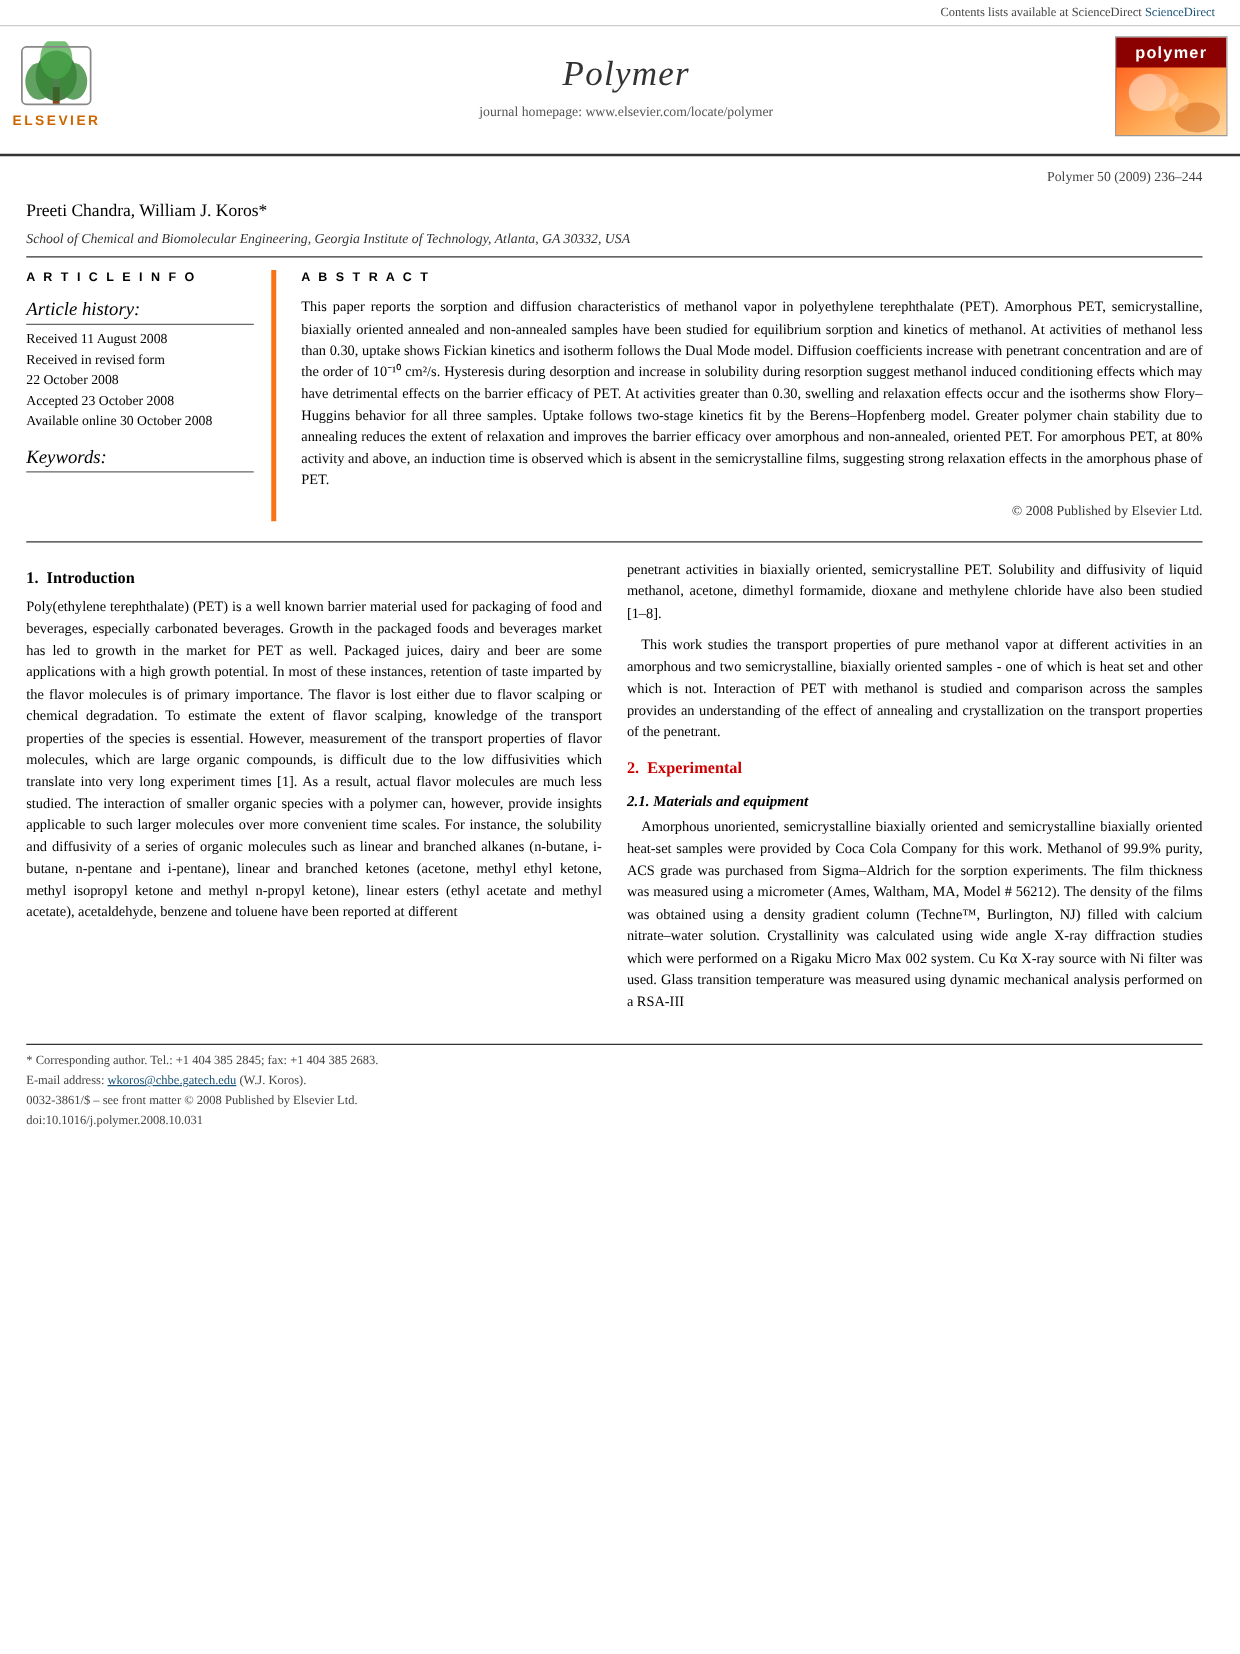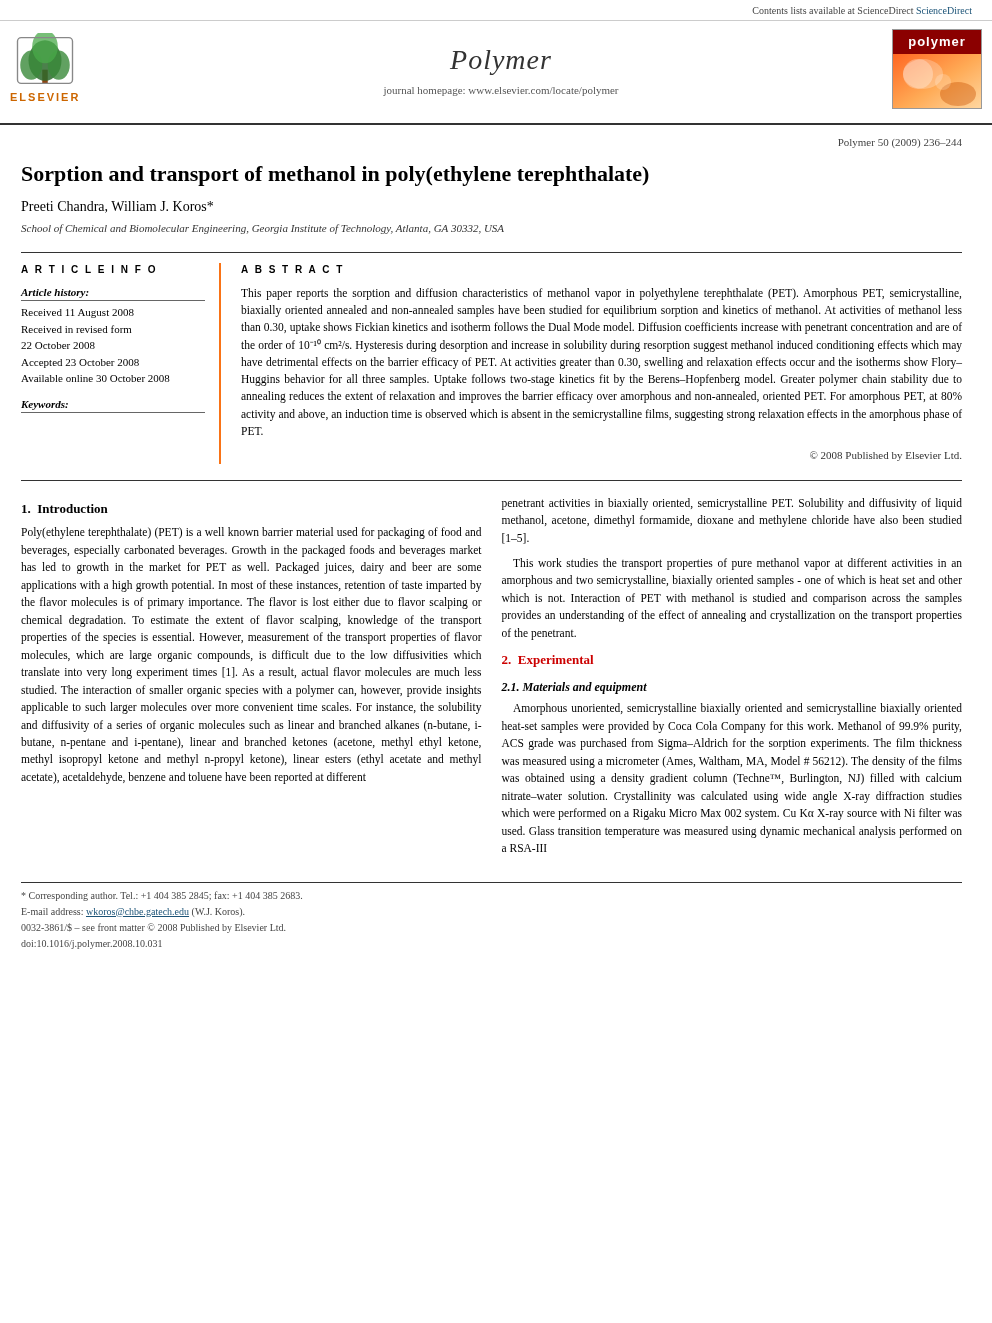--- a/index.html
+++ b/index.html
@@ -129,53 +129,53 @@
     }
     .article-authors {
       font-size: 14px;
       color: #000;
       margin-bottom: 4px;
     }
     .article-affiliation {
       font-size: 11px;
       font-style: italic;
       color: #333;
-      margin-bottom: 16px;
+      margin-bottom: 6px;
     }
 
     
     .article-meta-row {
       display: flex;
       gap: 20px;
       margin-bottom: 16px;
       border-top: 1px solid #333;
       padding-top: 10px;
     }
     .article-info-col {
       width: 200px;
       flex-shrink: 0;
-      border-right: 2px solid #f97316;
+      border-right: 4px solid #f97316;
       padding-right: 14px;
     }
     .abstract-col {
       flex: 1;
     }
     .section-label {
       font-size: 10px;
       letter-spacing: 2px;
       font-weight: bold;
       color: #000;
       margin-bottom: 8px;
       text-transform: uppercase;
       font-family: Arial, sans-serif;
     }
     .info-block { margin-bottom: 10px; }
     .info-block-title {
-      font-size: 11px;
-      font-weight: bold;
+      font-size: 15px;
+      font-weight: normal;
       font-style: italic;
       margin-bottom: 3px;
       border-bottom: 1px solid #666;
     }
     .info-block-content {
       font-size: 11px;
       line-height: 1.5;
     }
     .abstract-text {
       font-size: 11.5px;
@@ -302,21 +302,20 @@
           </svg>
         </div>
       </div>
     </div>
   </div>
 
   <div class="article-wrapper">
 
     <div class="article-citation">Polymer 50 (2009) 236–244</div>
 
-    <div class="article-title">Sorption and transport of methanol in poly(ethylene terephthalate)</div>
 
     <div class="article-authors">
       <span>Preeti Chandra, William J. Koros*</span>
     </div>
 
     <div class="article-affiliation">School of Chemical and Biomolecular Engineering, Georgia Institute of Technology, Atlanta, GA 30332, USA</div>
 
     <div class="article-meta-row">
 
       <div class="article-info-col">
@@ -354,21 +353,21 @@
           <span class="section-num">1.</span>&nbsp;&nbsp;<span>Introduction</span>
         </div>
 
         <p class="body-paragraph">
           Poly(ethylene terephthalate) (PET) is a well known barrier material used for packaging of food and beverages, especially carbonated beverages. Growth in the packaged foods and beverages market has led to growth in the market for PET as well. Packaged juices, dairy and beer are some applications with a high growth potential. In most of these instances, retention of taste imparted by the flavor molecules is of primary importance. The flavor is lost either due to flavor scalping or chemical degradation. To estimate the extent of flavor scalping, knowledge of the transport properties of the species is essential. However, measurement of the transport properties of flavor molecules, which are large organic compounds, is difficult due to the low diffusivities which translate into very long experiment times [1]. As a result, actual flavor molecules are much less studied. The interaction of smaller organic species with a polymer can, however, provide insights applicable to such larger molecules over more convenient time scales. For instance, the solubility and diffusivity of a series of organic molecules such as linear and branched alkanes (n-butane, i-butane, n-pentane and i-pentane), linear and branched ketones (acetone, methyl ethyl ketone, methyl isopropyl ketone and methyl n-propyl ketone), linear esters (ethyl acetate and methyl acetate), acetaldehyde, benzene and toluene have been reported at different
         </p>
       </div>
 
       <div class="body-col">
         <p class="body-paragraph">
-          penetrant activities in biaxially oriented, semicrystalline PET. Solubility and diffusivity of liquid methanol, acetone, dimethyl formamide, dioxane and methylene chloride have also been studied [1–5].
+          penetrant activities in biaxially oriented, semicrystalline PET. Solubility and diffusivity of liquid methanol, acetone, dimethyl formamide, dioxane and methylene chloride have also been studied [1–8].
         </p>
 
         <p class="body-paragraph">
           This work studies the transport properties of pure methanol vapor at different activities in an amorphous and two semicrystalline, biaxially oriented samples - one of which is heat set and other which is not. Interaction of PET with methanol is studied and comparison across the samples provides an understanding of the effect of annealing and crystallization on the transport properties of the penetrant.
         </p>
 
         <div class="body-section-title">
           <span class="section-num red-heading">2.</span>&nbsp;&nbsp;<span class="red-heading">Experimental</span>
         </div>
 

